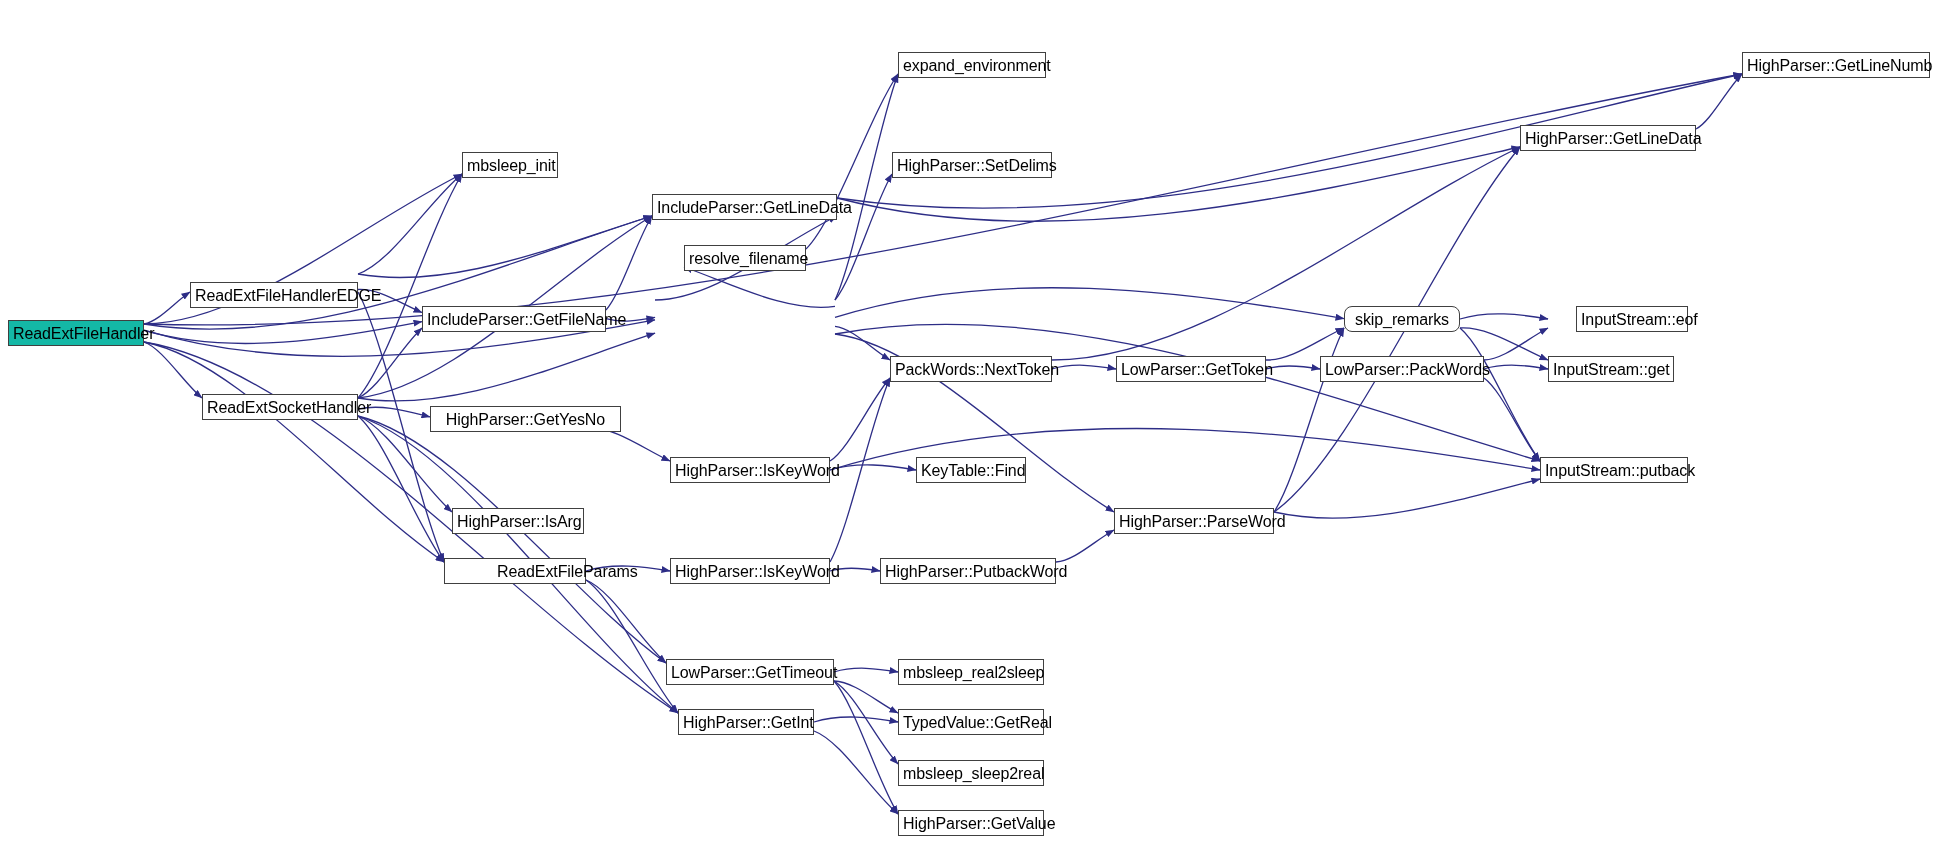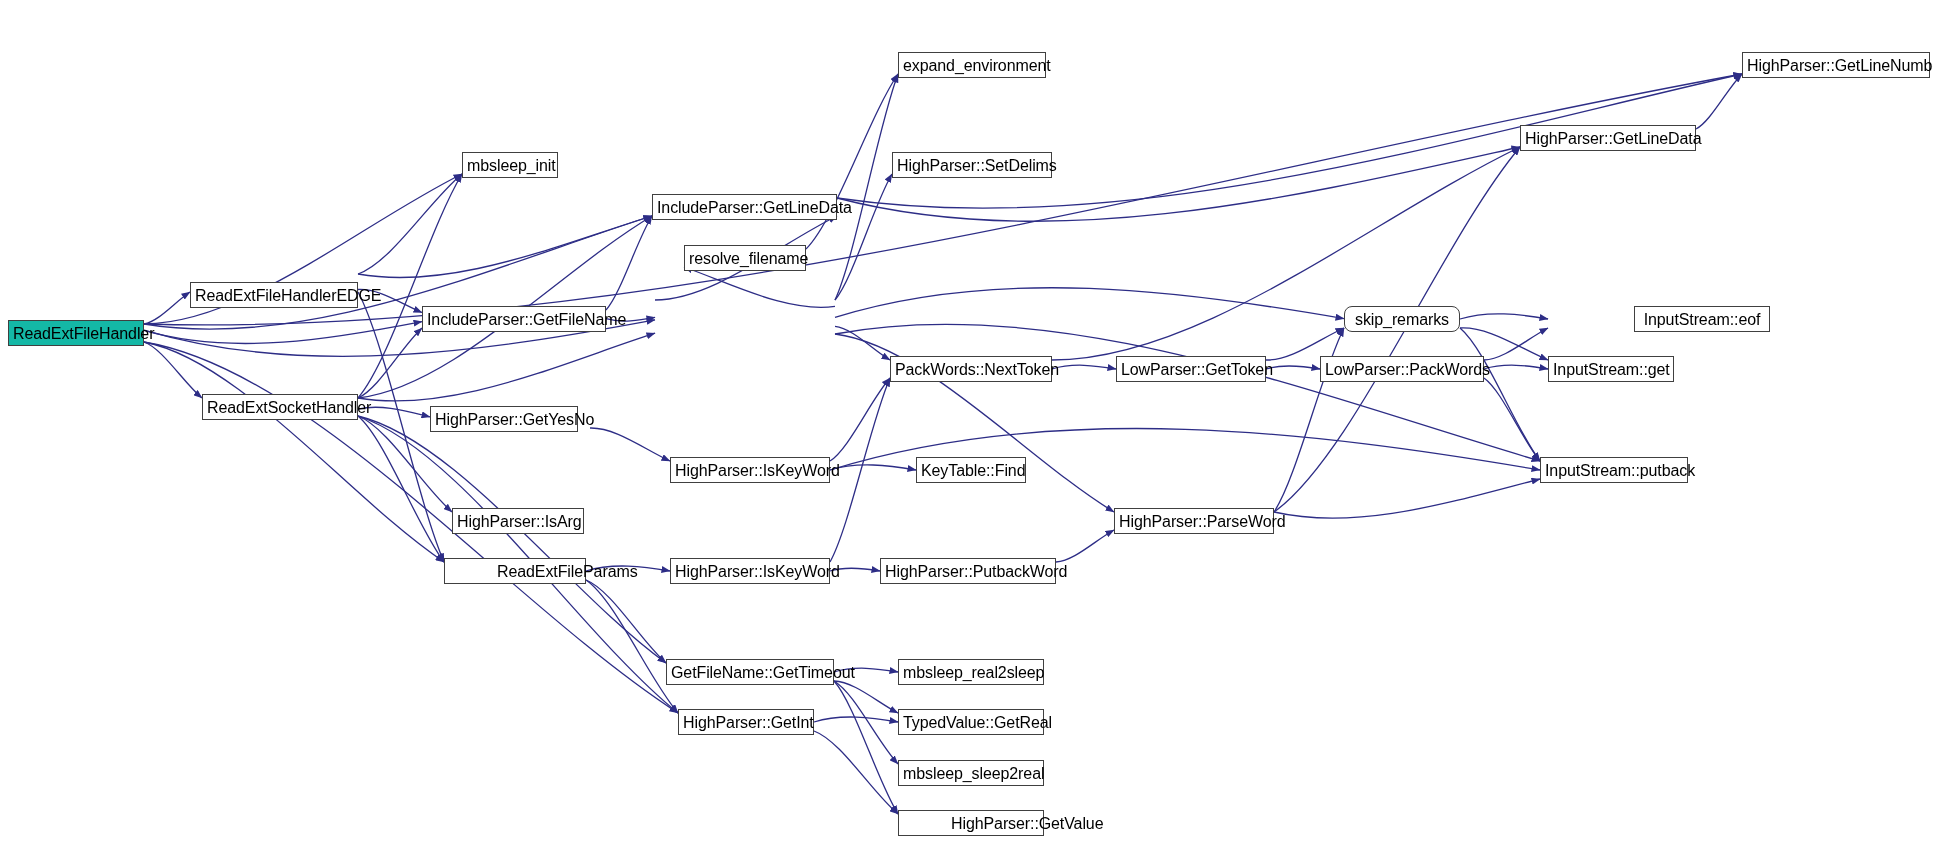--- a/index.html
+++ b/index.html
@@ -125,40 +125,40 @@
       <path d="M834,681 C854.48,703.86 877.52,781.22 898,814" fill="none" stroke="#2d2d86" stroke-width="1.3" marker-end="url(#arrowhead)"></path>
       <path d="M814,722 C840.88,713.6 871.12,717.38 898,722" fill="none" stroke="#2d2d86" stroke-width="1.3" marker-end="url(#arrowhead)"></path>
       <path d="M814,731 C840.88,740.86 871.12,791.12 898,814" fill="none" stroke="#2d2d86" stroke-width="1.3" marker-end="url(#arrowhead)"></path>
       <path d="M1696,129 C1710.72,121.5 1727.28,88.63 1742,74" fill="none" stroke="#2d2d86" stroke-width="1.3" marker-end="url(#arrowhead)"></path>
     </svg>
 <div class="node highlight" style="left: 8px; top: 320px; width: 136px; height: 26px;"><span class="node-label">ReadExtFileHandler</span></div>
     <div class="node" style="left: 190px; top: 270px; width: 168px; height: 26px; margin-top: 12px;"><span class="node-label">ReadExtFileHandlerEDGE</span></div>
     <div class="node" style="left: 202px; top: 394px; width: 156px; height: 26px;"><span class="node-label">ReadExtSocketHandler</span></div>
     <div class="node" style="left: 462px; top: 152px; width: 96px; height: 26px;"><span class="node-label">mbsleep_init</span></div>
     <div class="node" style="left: 422px; top: 306px; width: 184px; height: 26px;"><span class="node-label">IncludeParser::GetFileName</span></div>
-    <div class="node" style="left: 430px; top: 406px; width: 148px; height: 26px;"><span class="node-label">HighParser::GetYesNo</span></div>
+    <div class="node" style="left: 430px; top: 406px; width: 191px; height: 26px;"><span class="node-label">HighParser::GetYesNo</span></div>
     <div class="node" style="left: 452px; top: 508px; width: 132px; height: 26px;"><span class="node-label">HighParser::IsArg</span></div>
     <div class="node" style="left: 444px; top: 558px; width: 142px; height: 26px; padding-left: 48px;"><span class="node-label">ReadExtFileParams</span></div>
     <div class="node" style="left: 652px; top: 194px; width: 185px; height: 26px;"><span class="node-label">IncludeParser::GetLineData</span></div>
     <div class="node" style="left: 684px; top: 245px; width: 122px; height: 26px;"><span class="node-label">resolve_filename</span></div>
     <div class="node" style="left: 670px; top: 457px; width: 160px; height: 26px;"><span class="node-label">HighParser::IsKeyWord</span></div>
     <div class="node" style="left: 670px; top: 558px; width: 160px; height: 26px;"><span class="node-label">HighParser::IsKeyWord</span></div>
-    <div class="node" style="left: 666px; top: 659px; width: 168px; height: 26px;"><span class="node-label">GetFileName::GetTimeout</span></div>
+    <div class="node" style="left: 666px; top: 659px; width: 168px; height: 26px;"><span class="node-label">LowParser::GetTimeout</span></div>
     <div class="node" style="left: 678px; top: 709px; width: 136px; height: 26px;"><span class="node-label">HighParser::GetInt</span></div>
     <div class="node" style="left: 898px; top: 52px; width: 148px; height: 26px;"><span class="node-label">expand_environment</span></div>
     <div class="node" style="left: 892px; top: 152px; width: 160px; height: 26px;"><span class="node-label">HighParser::SetDelims</span></div>
     <div class="node" style="left: 890px; top: 356px; width: 162px; height: 26px;"><span class="node-label">PackWords::NextToken</span></div>
     <div class="node" style="left: 916px; top: 457px; width: 110px; height: 26px;"><span class="node-label">KeyTable::Find</span></div>
     <div class="node" style="left: 880px; top: 558px; width: 176px; height: 26px;"><span class="node-label">HighParser::PutbackWord</span></div>
     <div class="node" style="left: 898px; top: 659px; width: 146px; height: 26px;"><span class="node-label">mbsleep_real2sleep</span></div>
     <div class="node" style="left: 898px; top: 709px; width: 146px; height: 26px;"><span class="node-label">TypedValue::GetReal</span></div>
     <div class="node" style="left: 898px; top: 760px; width: 146px; height: 26px;"><span class="node-label">mbsleep_sleep2real</span></div>
-    <div class="node" style="left: 898px; top: 810px; width: 146px; height: 26px; padding-left: 48px;"><span class="node-label">HighParser::GetValue</span></div>
+    <div class="node" style="left: 898px; top: 810px; width: 146px; height: 26px;"><span class="node-label">HighParser::GetValue</span></div>
     <div class="node" style="left: 1116px; top: 356px; width: 150px; height: 26px;"><span class="node-label">LowParser::GetToken</span></div>
     <div class="node" style="left: 1114px; top: 508px; width: 160px; height: 26px; align-items: center;"><span class="node-label">HighParser::ParseWord</span></div>
     <div class="node" style="left: 1320px; top: 356px; width: 164px; height: 26px;"><span class="node-label">LowParser::PackWords</span></div>
     <div class="node" style="left: 1344px; top: 306px; width: 116px; height: 26px; border-radius: 8px;"><span class="node-label">skip_remarks</span></div>
-    <div class="node" style="left: 1634px; top: 306px; width: 136px; height: 26px;"><span class="node-label">InputStream::eof</span></div>
+    <div class="node" style="left: 1576px; top: 306px; width: 112px; height: 26px;"><span class="node-label">InputStream::eof</span></div>
     <div class="node" style="left: 1548px; top: 356px; width: 126px; height: 26px;"><span class="node-label">InputStream::get</span></div>
     <div class="node" style="left: 1540px; top: 457px; width: 148px; height: 26px;"><span class="node-label">InputStream::putback</span></div>
     <div class="node" style="left: 1520px; top: 125px; width: 176px; height: 26px;"><span class="node-label">HighParser::GetLineData</span></div>
     <div class="node" style="left: 1742px; top: 52px; width: 188px; height: 26px;"><span class="node-label">HighParser::GetLineNumber</span></div>
   </div>
 
 </body></html>

